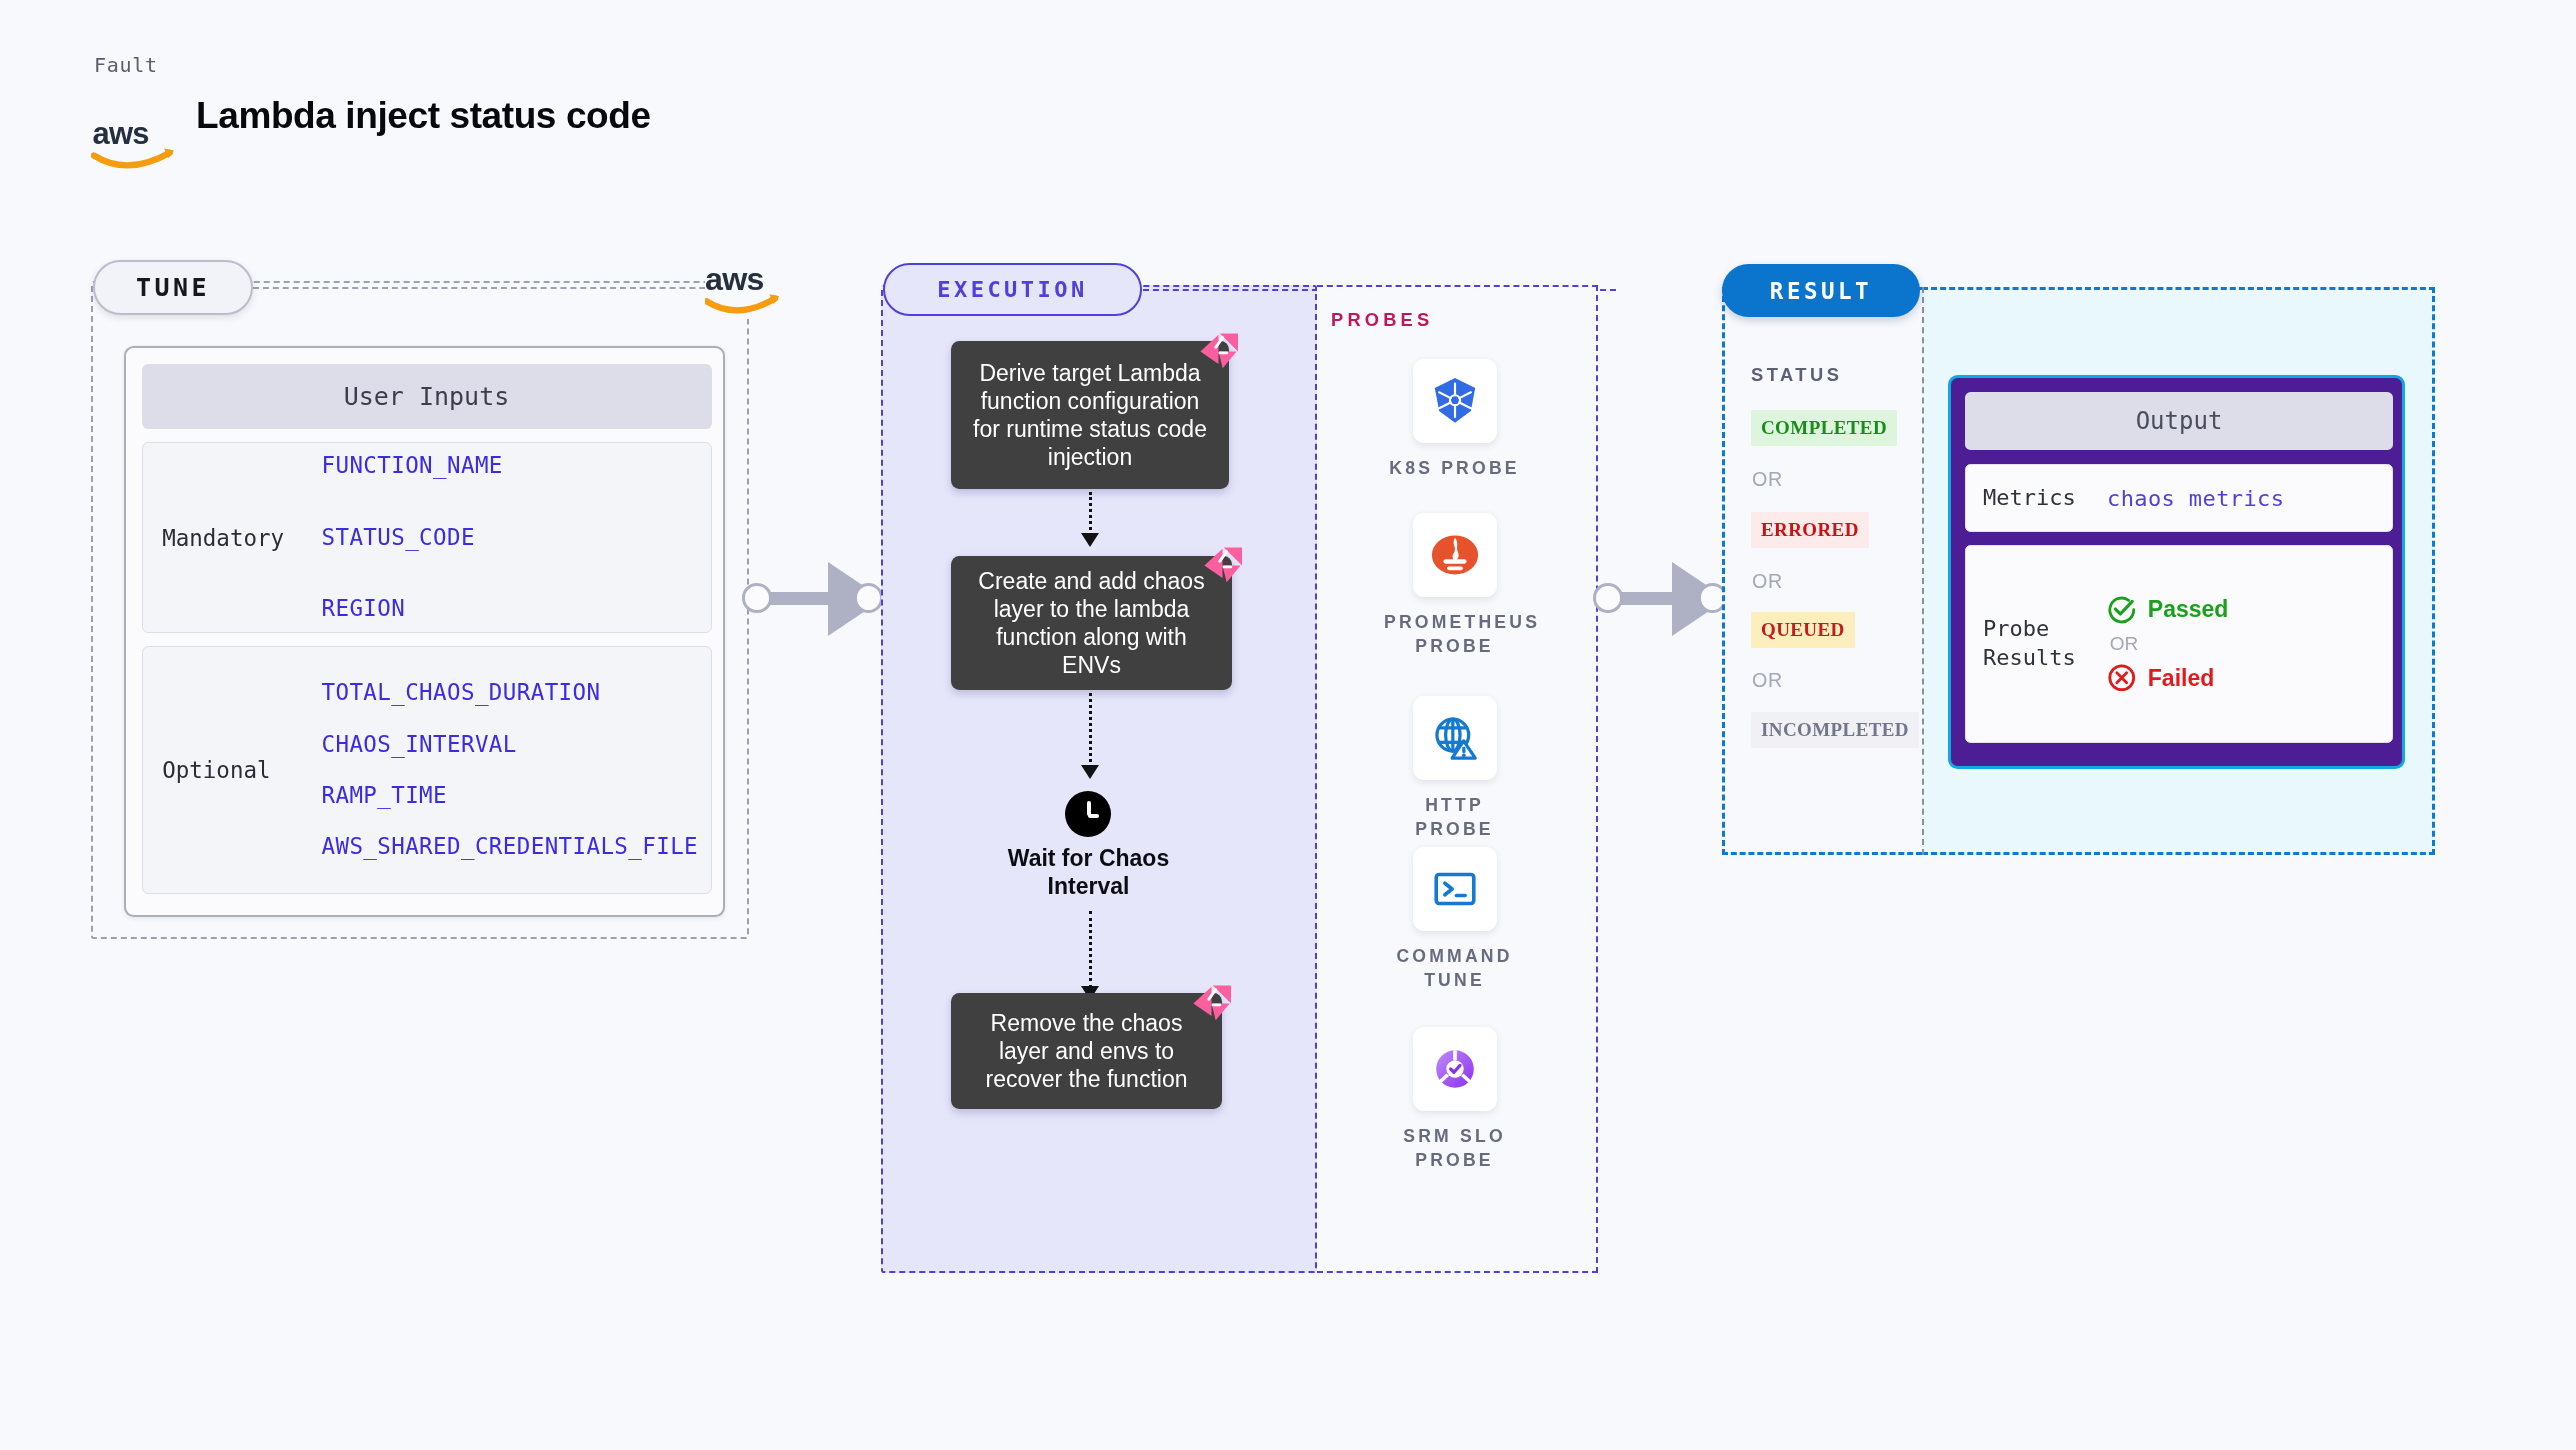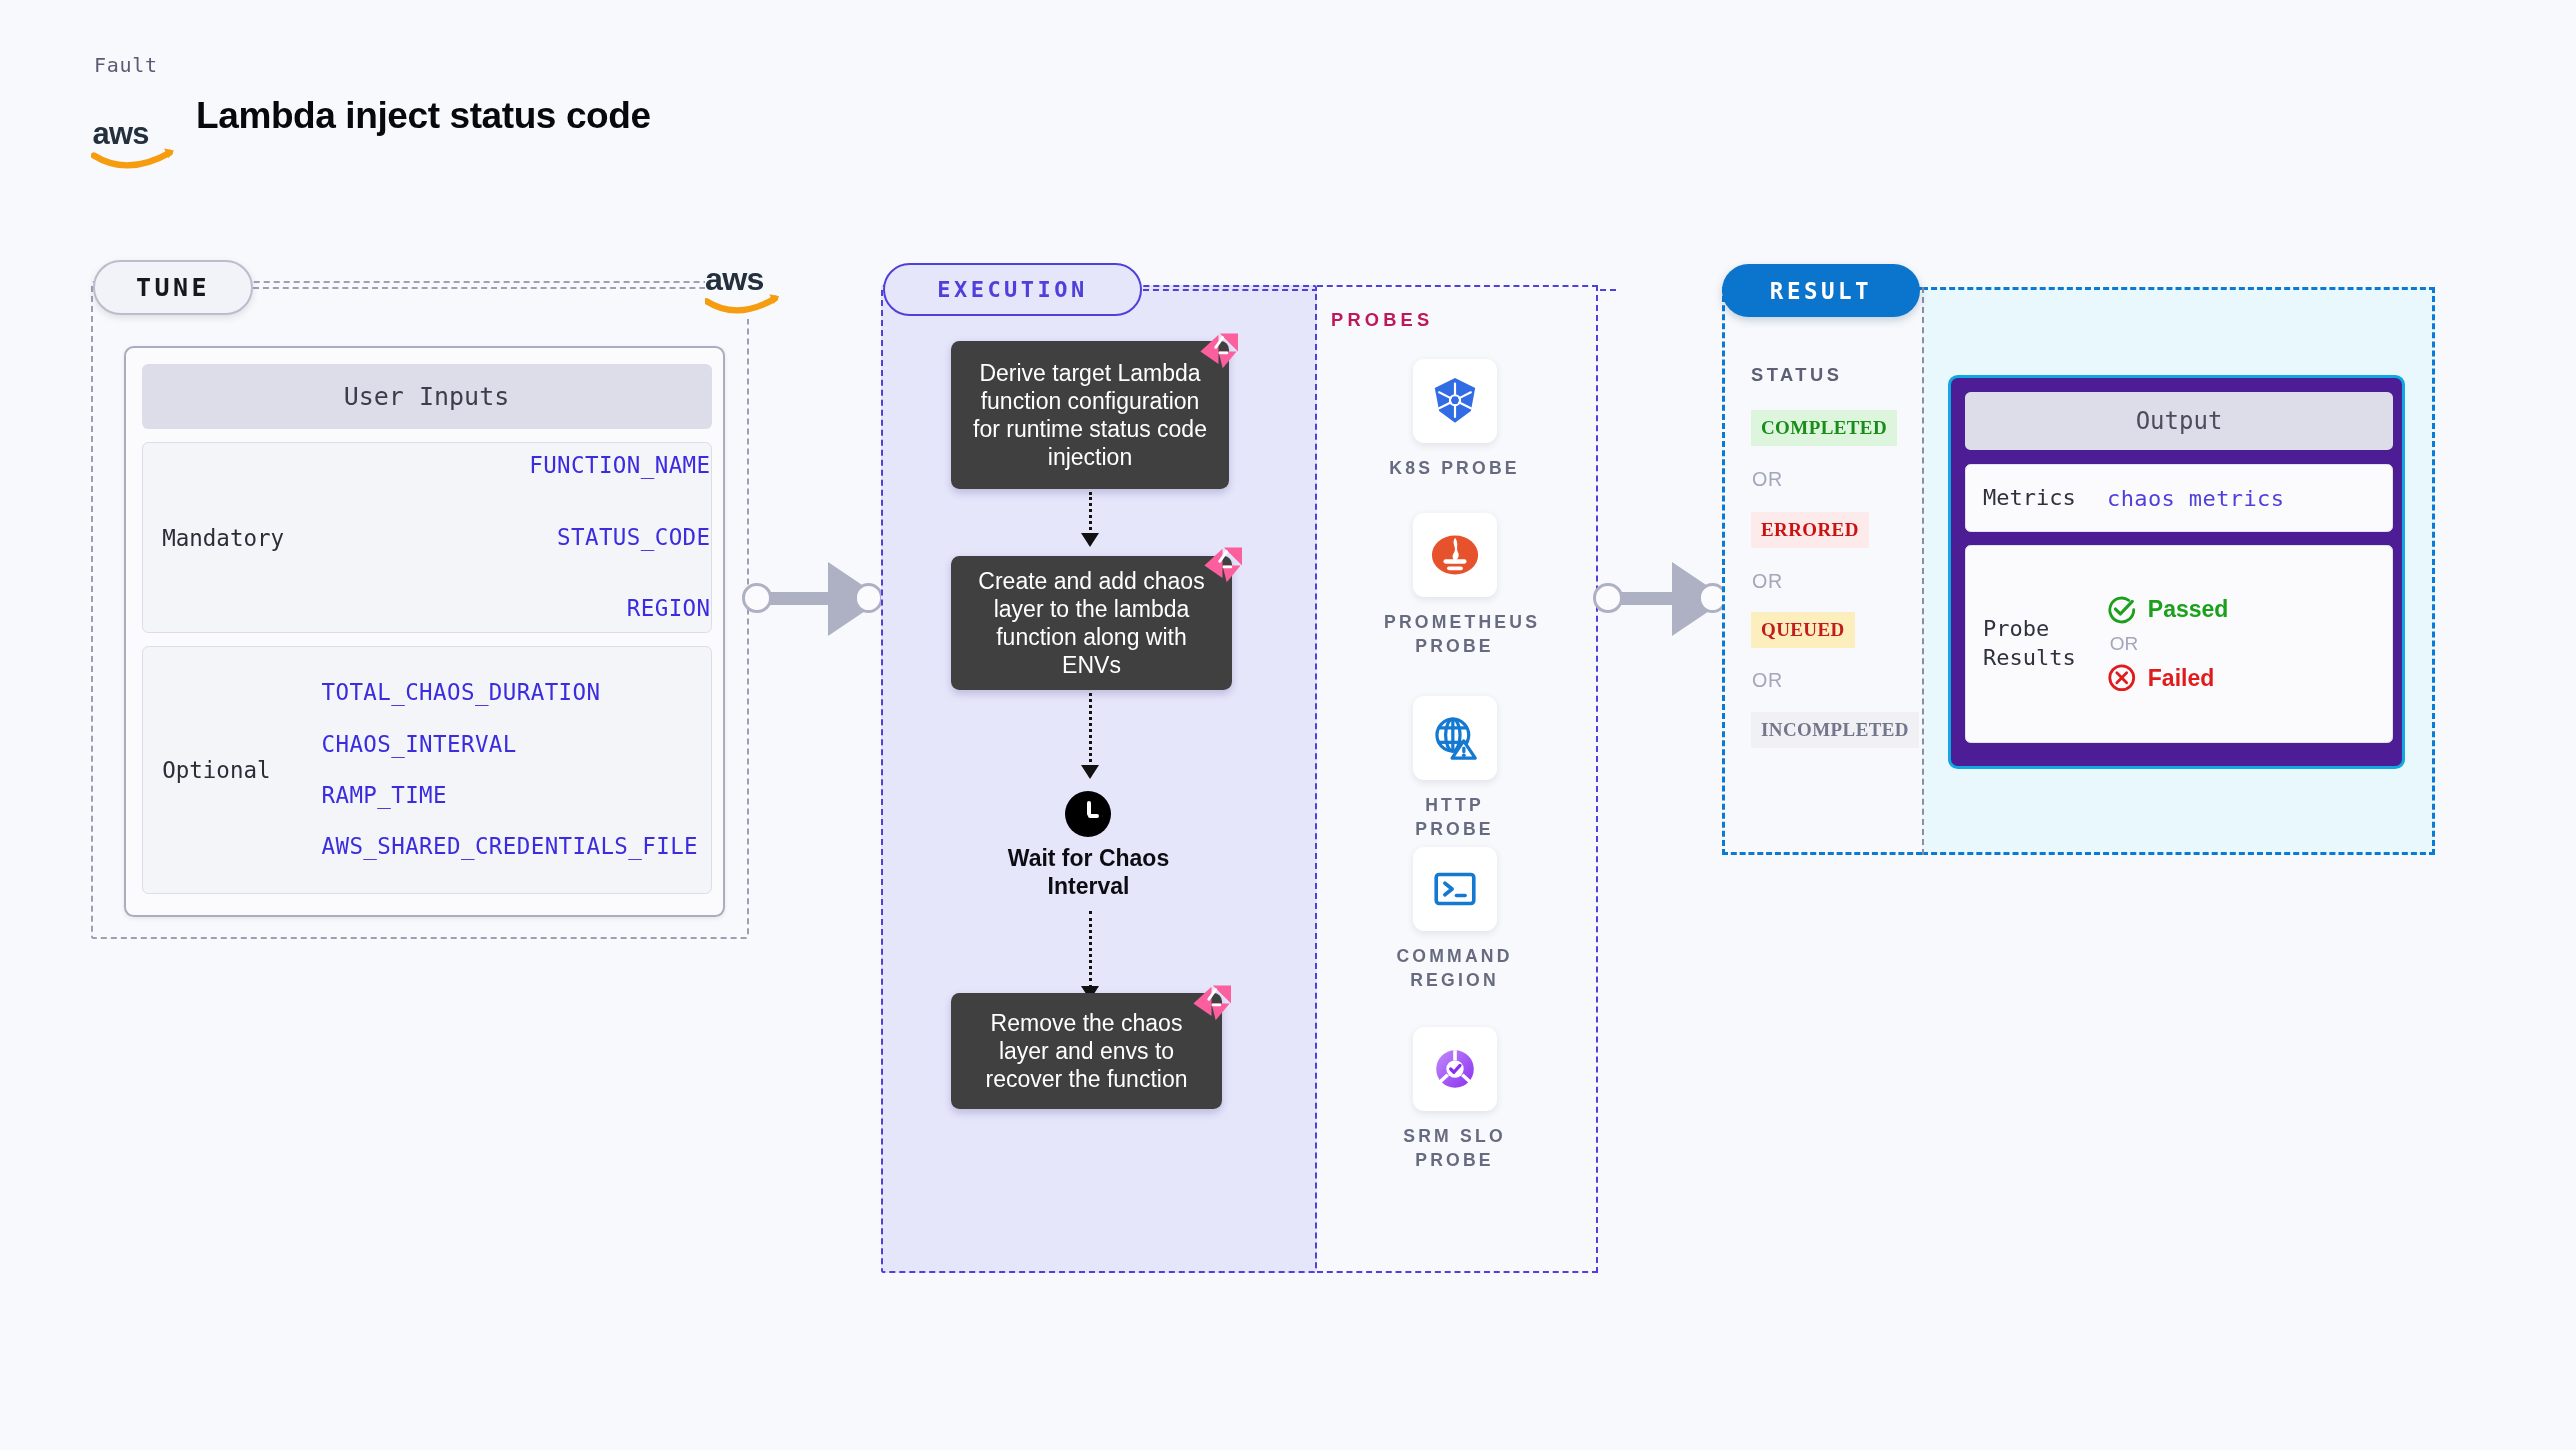--- a/index.html
+++ b/index.html
@@ -62,21 +62,21 @@
     border: 1.4px solid #dcdde6; border-radius: 6.3px; width: 570px;
     display: flex; align-items: center;
   }
   .ui-sec.mand { top: 94px; height: 191px; }
   .ui-sec.opt  { top: 298px; height: 248px; }
   .ui-sec-label {
     width: 179px; padding-left: 19.7px; flex: none;
     font-family: "DejaVu Sans Mono", monospace; font-size: 22.5px; color: #2a2c38;
   }
   .ui-vars { display: flex; flex-direction: column; flex: 1; }
-  .ui-vars.mand { gap: 44px; align-items: flex-end; }
+  .ui-vars.mand { gap: 44px; }
   .ui-vars.opt  { gap: 24px; }
   .ui-var {
     font-family: "DejaVu Sans Mono", monospace; font-size: 22.5px;
     color: #3b2ce0; letter-spacing: 0.4px; line-height: 1.22;
     max-width: 331px;
   }
 
   
   .conn { position: absolute; height: 84px; }
   .conn .bar { position: absolute; left: 15.5px; top: 36px; height: 12.7px; background: #aeb0c4; }
@@ -361,21 +361,21 @@
   </div>
 
   <div class="probe" style="left:1384px; top:847px;">
     <div class="probe-ic">
       <svg viewBox="0 0 72 72" width="52" height="52">
         <rect x="10" y="16" width="52" height="40" rx="4" fill="none" stroke="#1479d0" stroke-width="5"></rect>
         <path d="M22 28 L32 36 L22 44" fill="none" stroke="#1479d0" stroke-width="5" stroke-linecap="round" stroke-linejoin="round"></path>
         <path d="M38 45 H50" stroke="#1479d0" stroke-width="5" stroke-linecap="round"></path>
       </svg>
     </div>
-    <div class="probe-lb">COMMAND REGION</div>
+    <div class="probe-lb">COMMAND TUNE</div>
   </div>
 
   <div class="probe" style="left:1384px; top:1027px;">
     <div class="probe-ic">
       <svg viewBox="0 0 72 72" width="52" height="52">
         <defs>
           <linearGradient id="sg" x1="0" y1="0" x2="1" y2="1">
             <stop offset="0" stop-color="#c08cfa"></stop>
               <stop offset="1" stop-color="#8b2ef0"></stop>
           </linearGradient>

